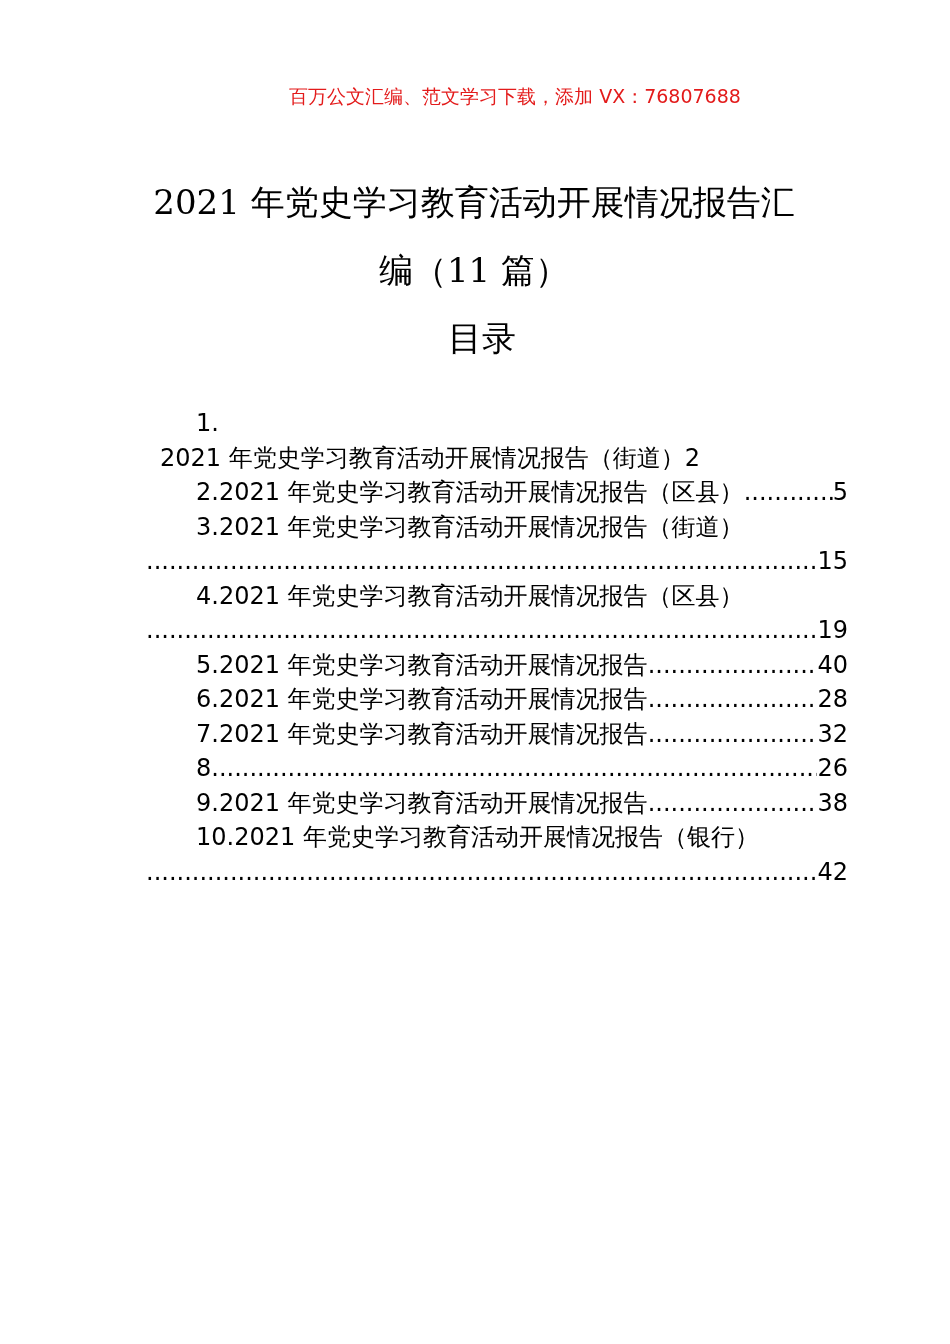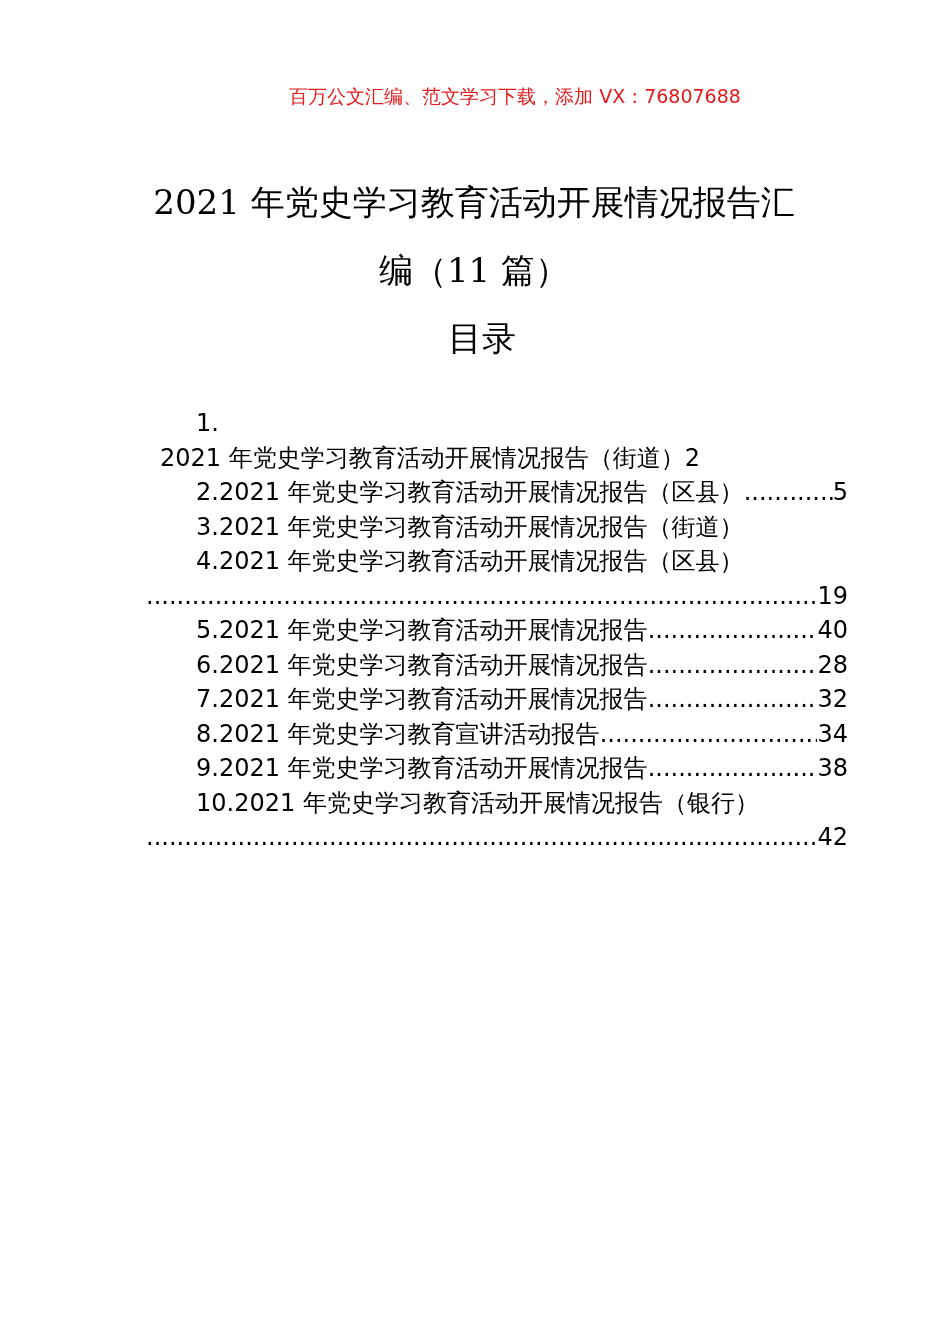--- a/index.html
+++ b/index.html
@@ -102,20 +102,24 @@
     <span>2.</span>
       <span>2021 年党史学习教育活动开展情况报告（区县）</span>
     <span class="leader"></span>
     <span class="page">5</span>
   </div>
 
   <div class="toc-line indent">
     <span>3.</span>
       <span>2021 年党史学习教育活动开展情况报告（街道）</span>
   </div>
+  <div class="toc-line">
+    <span class="leader"></span>
+    <span class="page">15</span>
+  </div>
 
   <div class="toc-line indent">
     <span>4.</span>
       <span>2021 年党史学习教育活动开展情况报告（区县）</span>
   </div>
   <div class="toc-line">
     <span class="leader"></span>
     <span class="page">19</span>
   </div>
 
@@ -135,23 +139,22 @@
 
   <div class="toc-line indent">
     <span>7.</span>
       <span>2021 年党史学习教育活动开展情况报告</span>
     <span class="leader"></span>
     <span class="page">32</span>
   </div>
 
   <div class="toc-line indent">
     <span>8.</span>
-      <span>2021 年党史学习教育宣讲活动报告</span>
     <span class="leader"></span>
-    <span class="page">34</span>
+    <span class="page">26</span>
   </div>
 
   <div class="toc-line indent">
     <span>9.</span>
       <span>2021 年党史学习教育活动开展情况报告</span>
     <span class="leader"></span>
     <span class="page">38</span>
   </div>
 
   <div class="toc-line indent">

